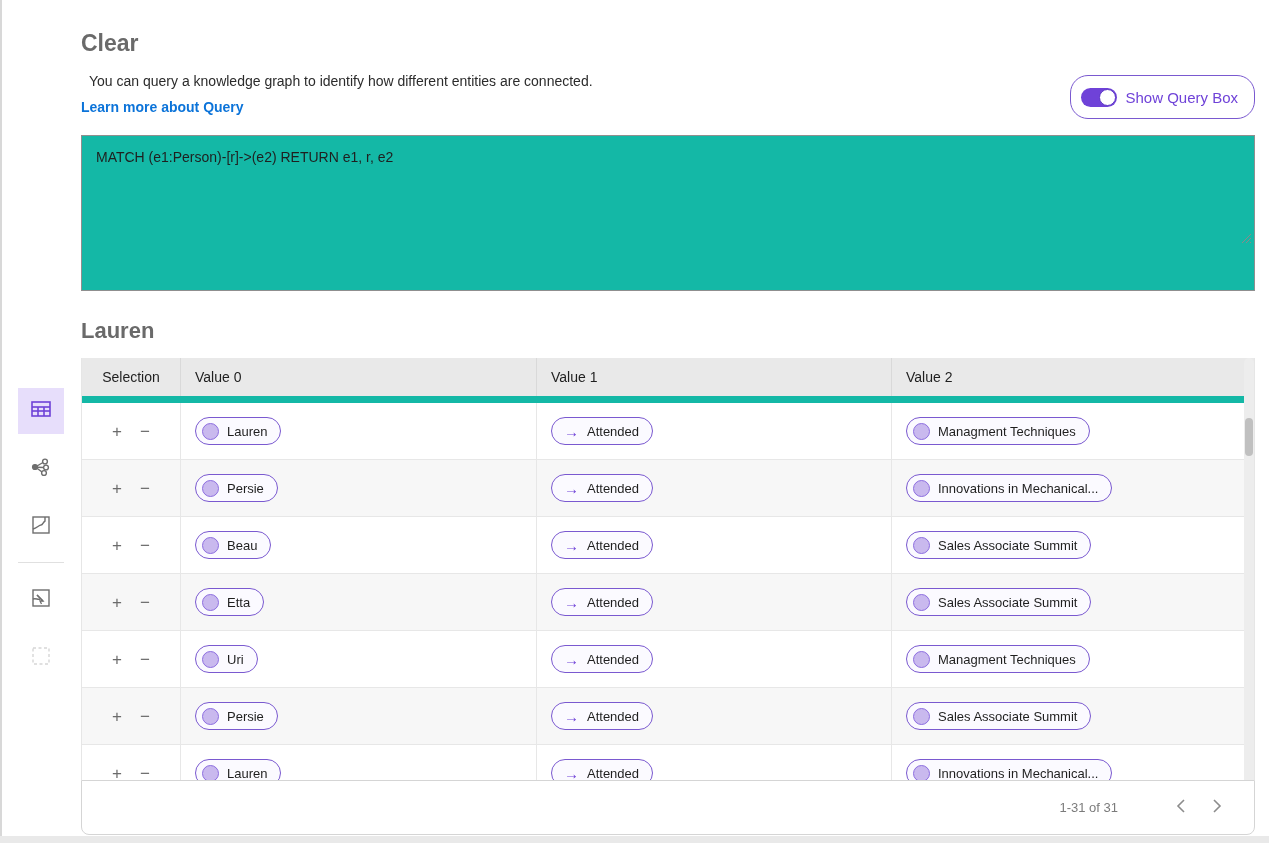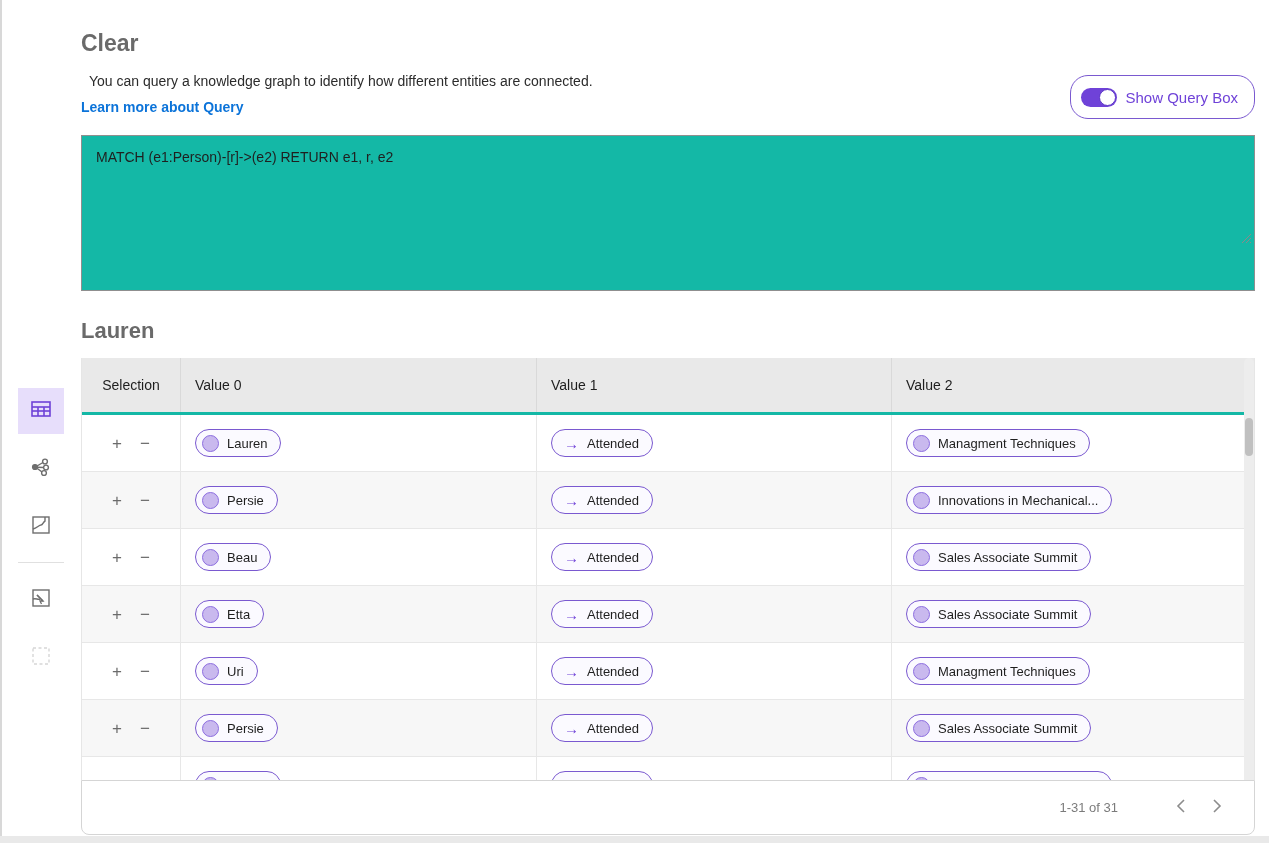--- a/index.html
+++ b/index.html
@@ -70,21 +70,21 @@
 
   
   .results-title { position:absolute; top:318px; left:0; font-size:22px; font-weight:bold; color:#6a6a6a; }
 
   .results-table {
     position:absolute; top:358px; left:0; width:1174px; height:422px;
     overflow:hidden; border-left:1px solid #e6e6e6; border-right:1px solid #e6e6e6;
   }
   .t-header {
     display:grid; grid-template-columns:99px 356px 355px 364px;
-    height:57px; background:#e9e9e9; border-bottom:3px solid #14b8a6;
+    height:45px; background:#e9e9e9; border-bottom:7px solid #14b8a6;
   }
   .t-header .cell { display:flex; align-items:center; font-size:14px; color:#1f1f1f; border-right:1px solid #d9d9d9; padding-left:14px; }
   .t-header .cell:first-child { justify-content:center; padding-left:0; }
   .t-header .cell:last-child { border-right:none; }
 
   .t-row {
     display:grid; grid-template-columns:99px 356px 355px 364px;
     height:57px; background:#ffffff; border-bottom:1px solid #e7e7e7;
   }
   .t-row.alt { background:#f7f7f7; }

